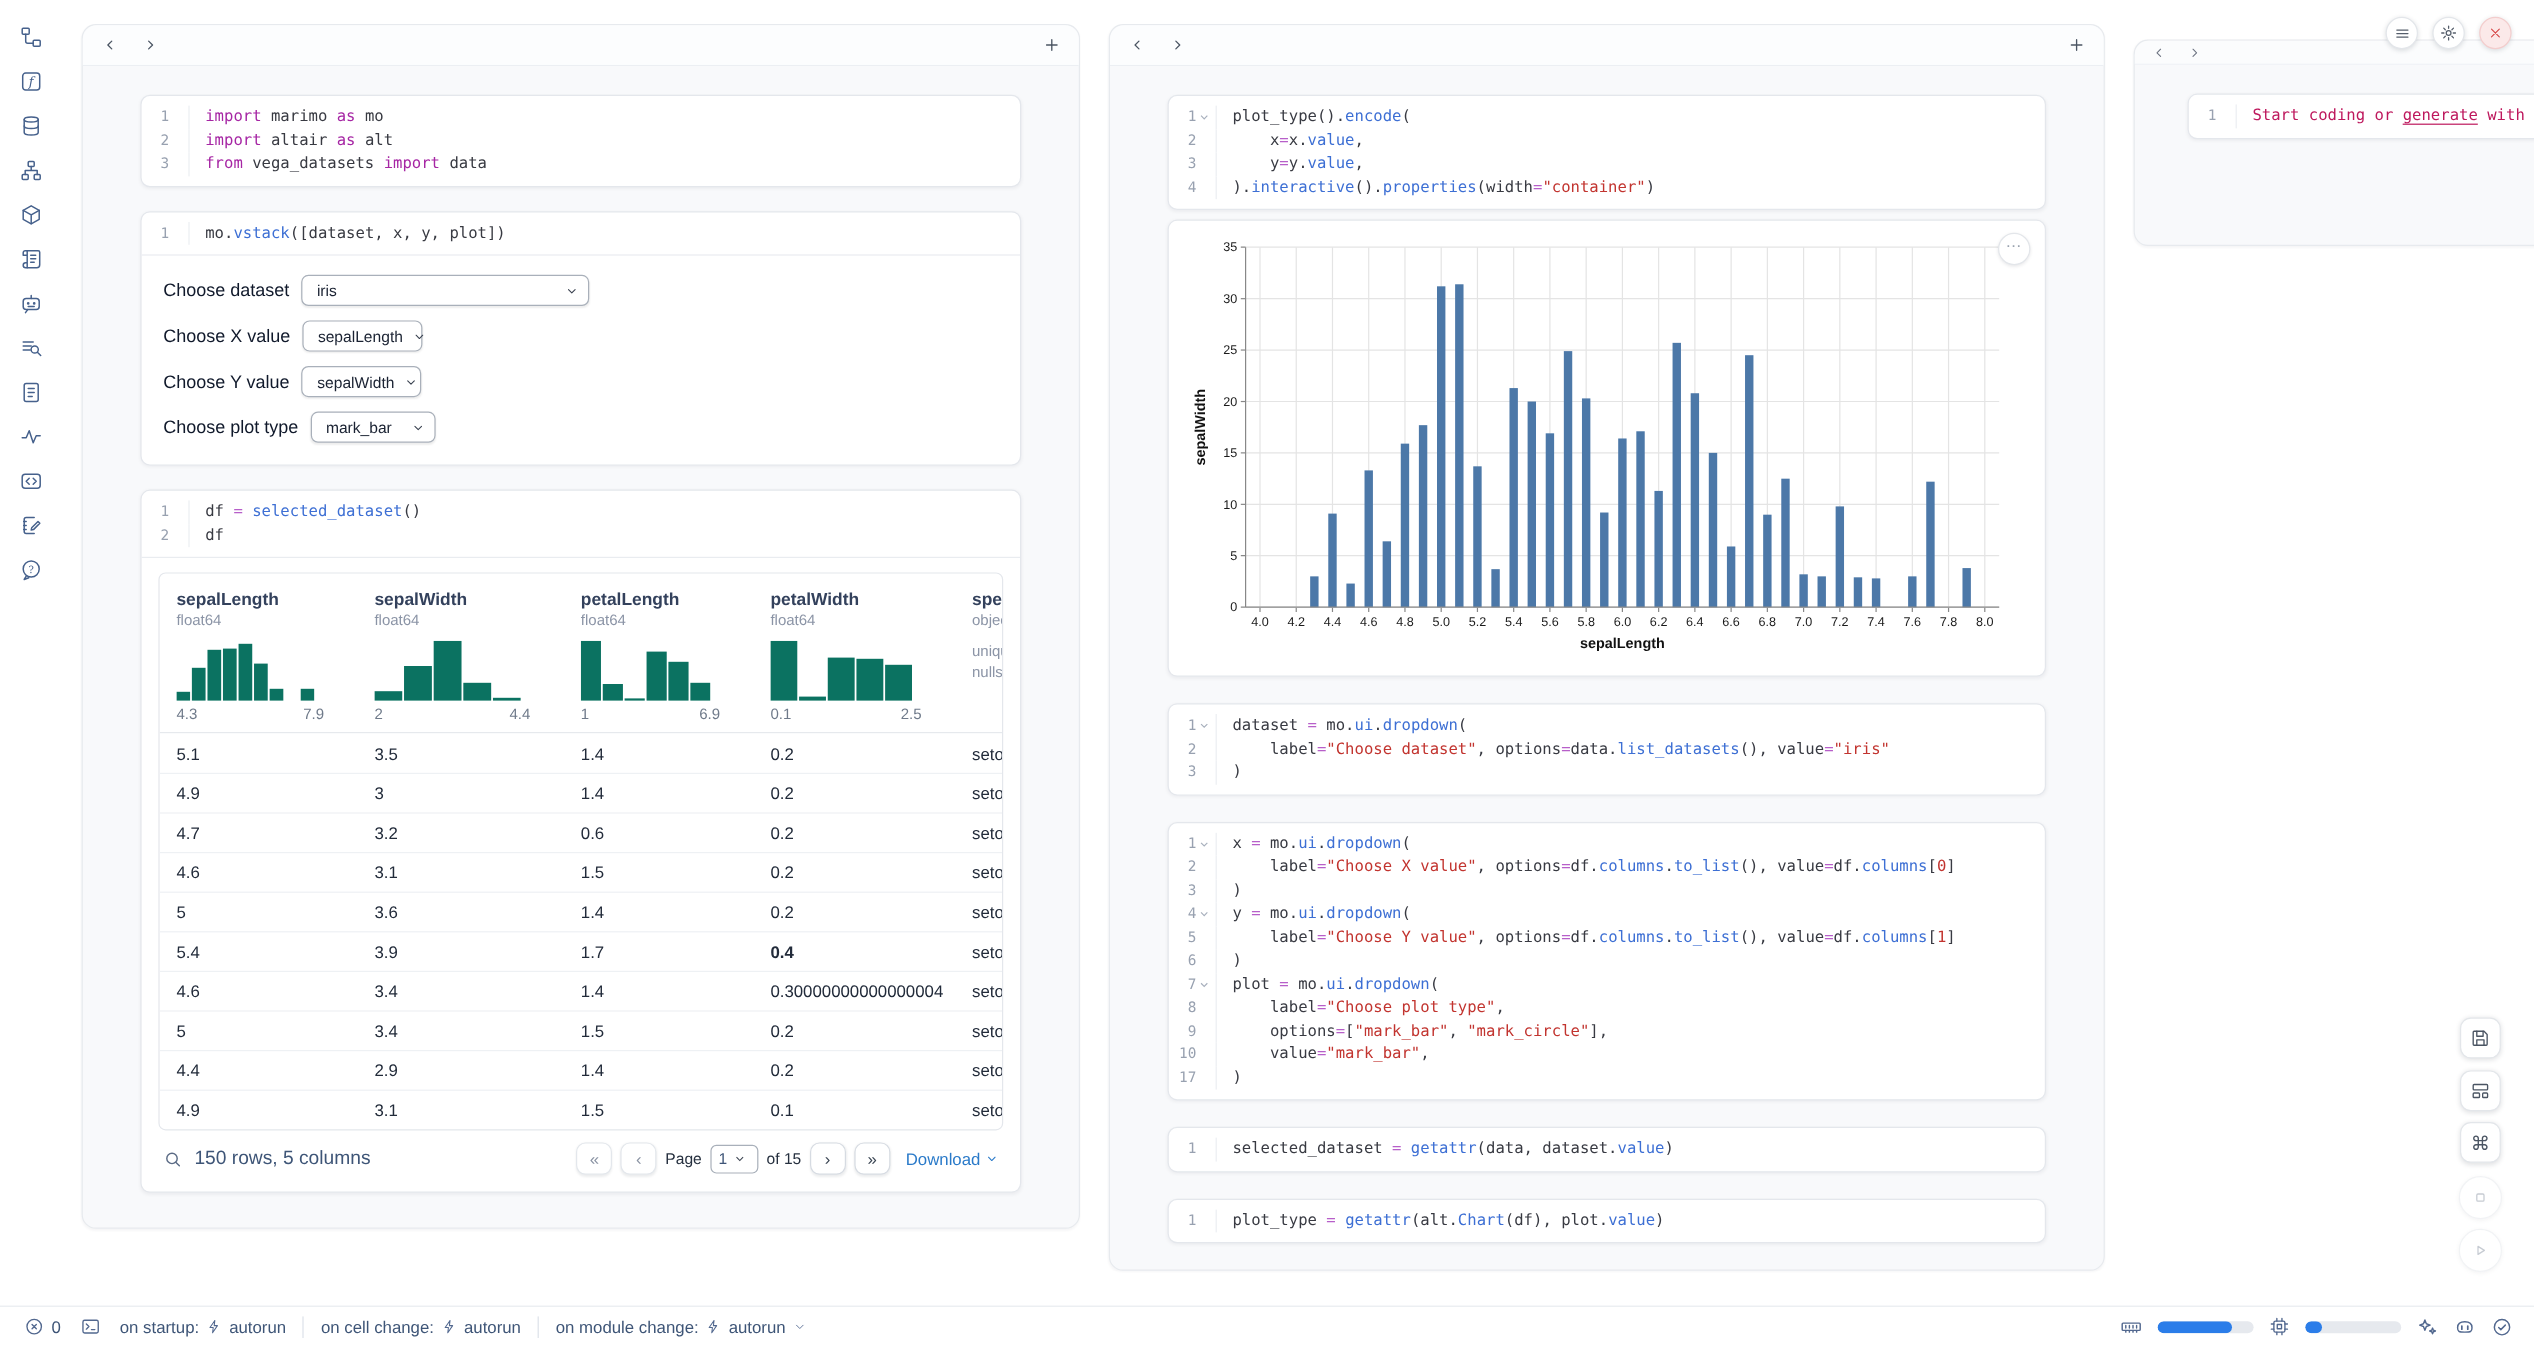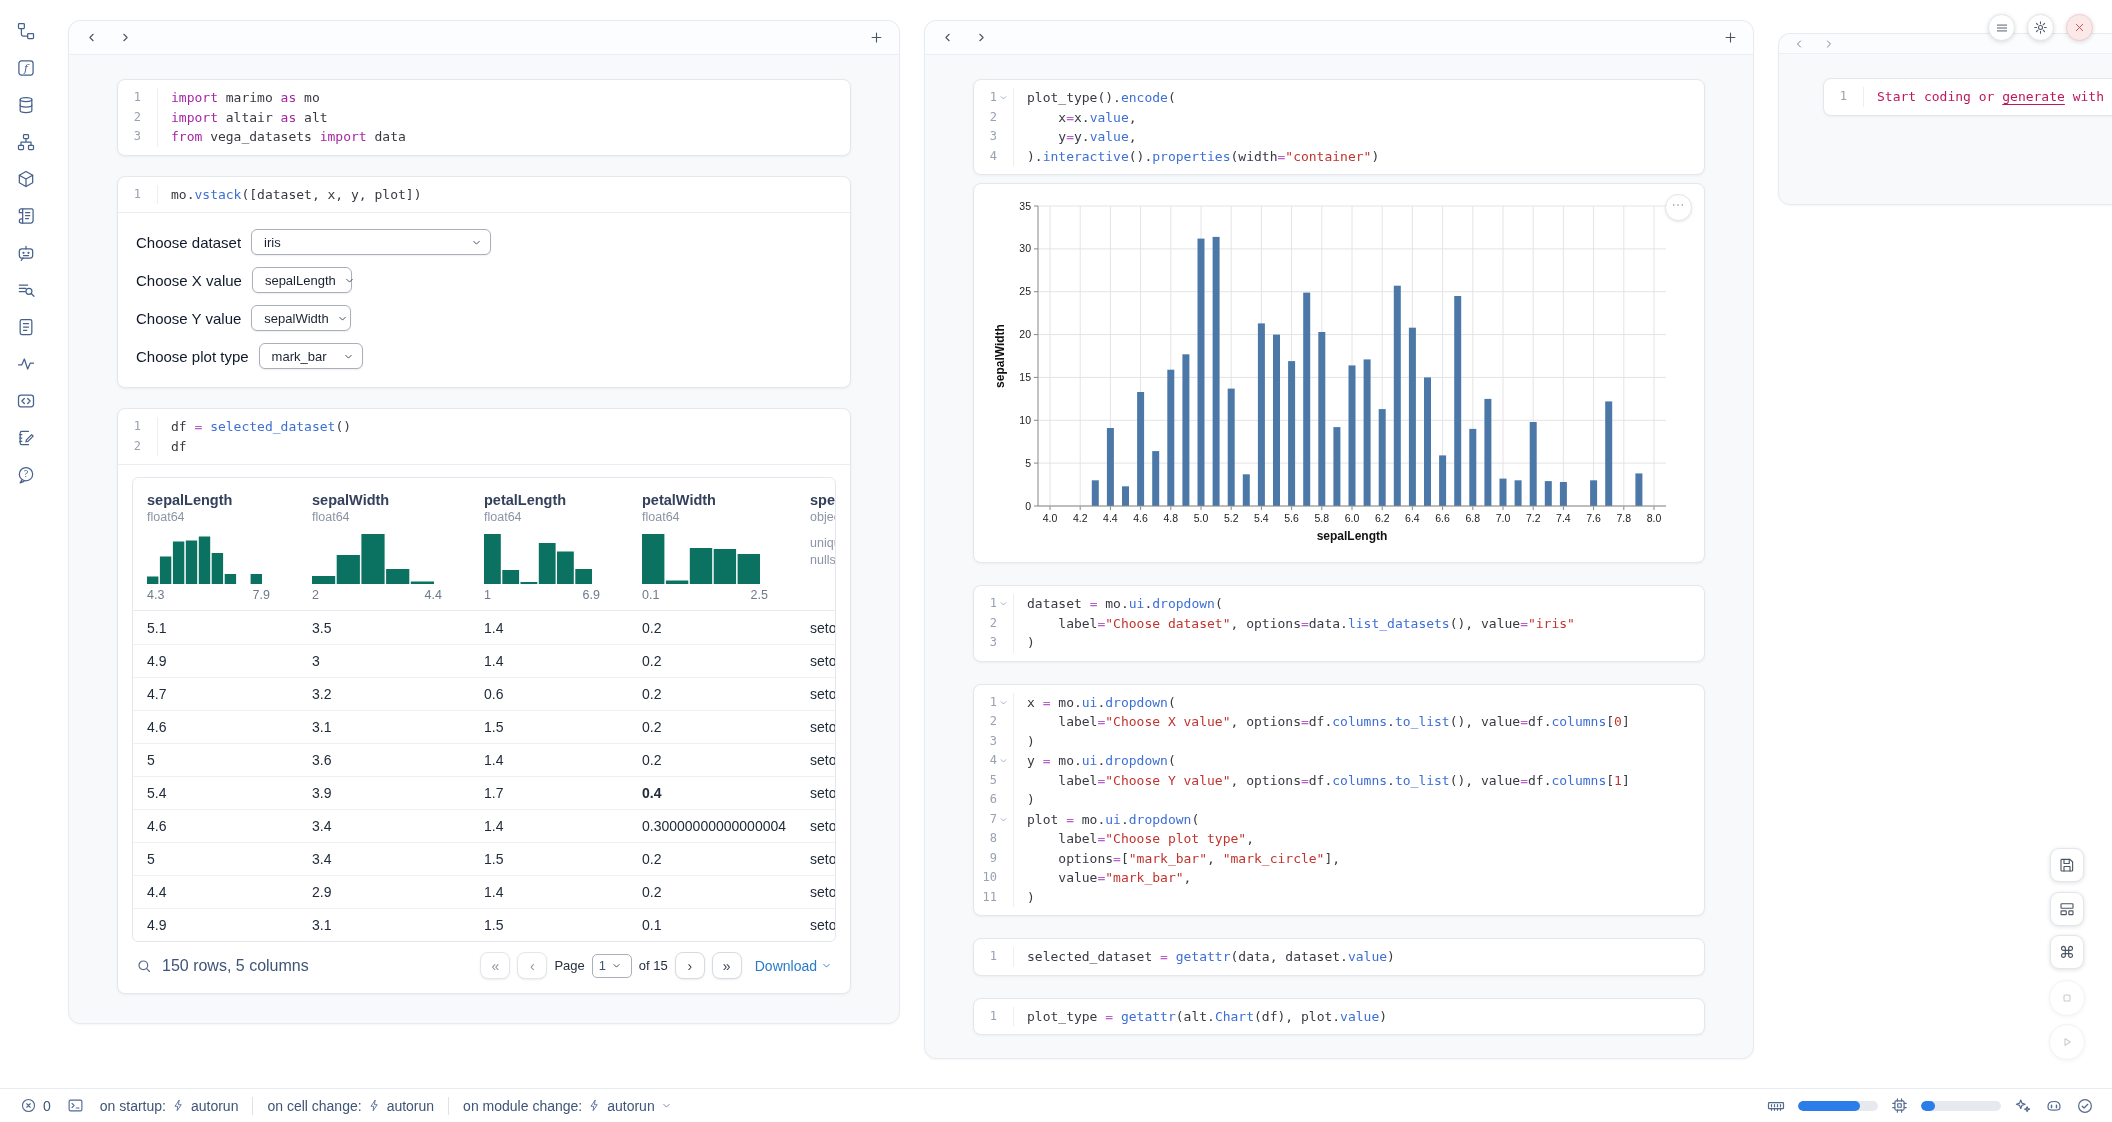--- a/index.html
+++ b/index.html
@@ -809,21 +809,21 @@
             </div>
             <div class="code-row">
               <span class="gutter">
                 <span class="ln">10</span>
                 <span class="foldslot"></span>
               </span>
               <span class="codeline">    value<span class="tk-o">=</span><span class="tk-s">"mark_bar"</span>,</span>
             </div>
             <div class="code-row">
               <span class="gutter">
-                <span class="ln">11</span>
+                <span class="ln">17</span>
                 <span class="foldslot"></span>
               </span>
               <span class="codeline">)</span>
             </div>
           </div>
         </div>
       </div>
       <div class="cell">
         <div class="card">
           <div class="code-rows">

